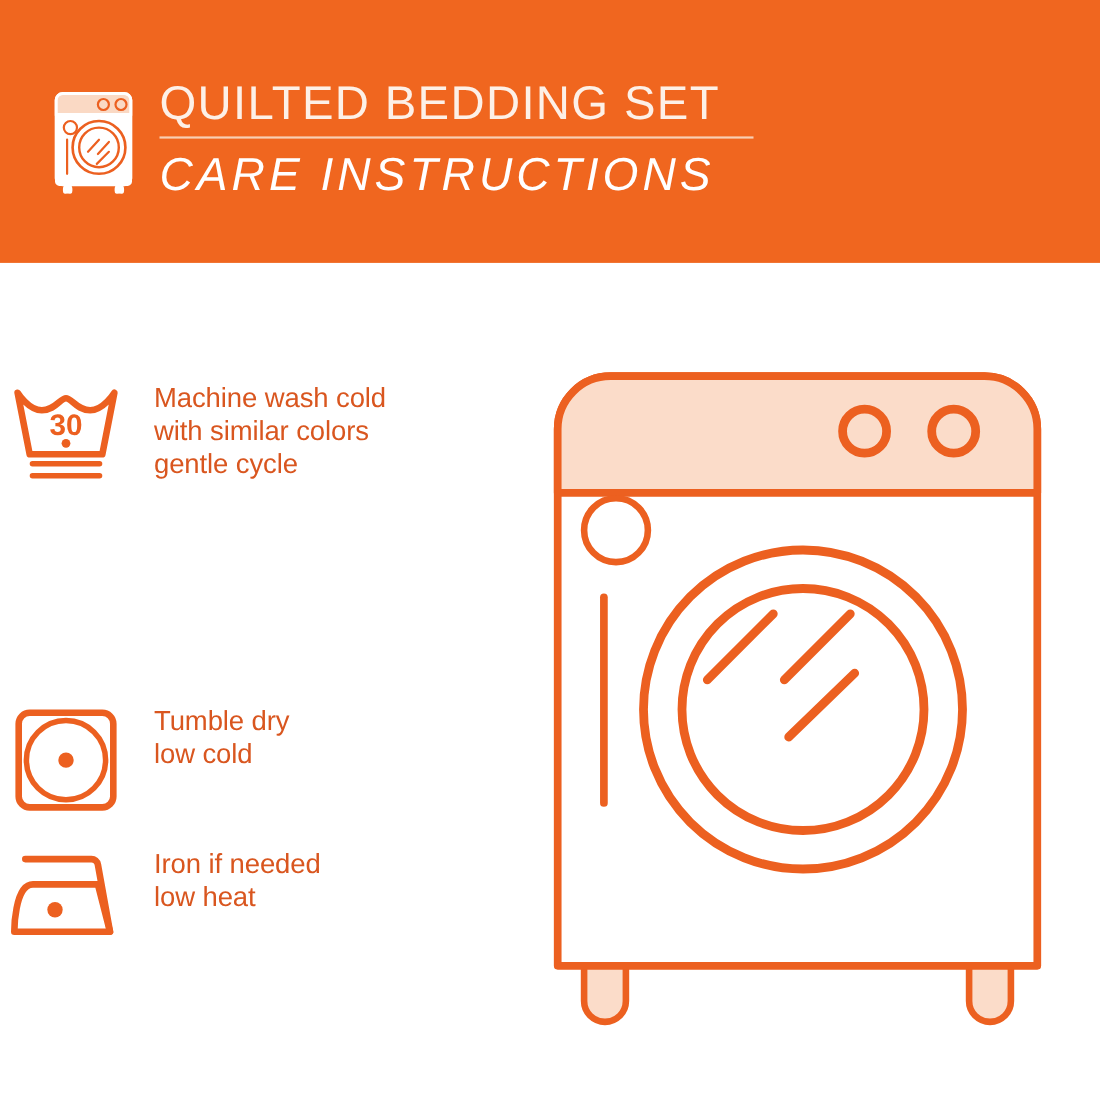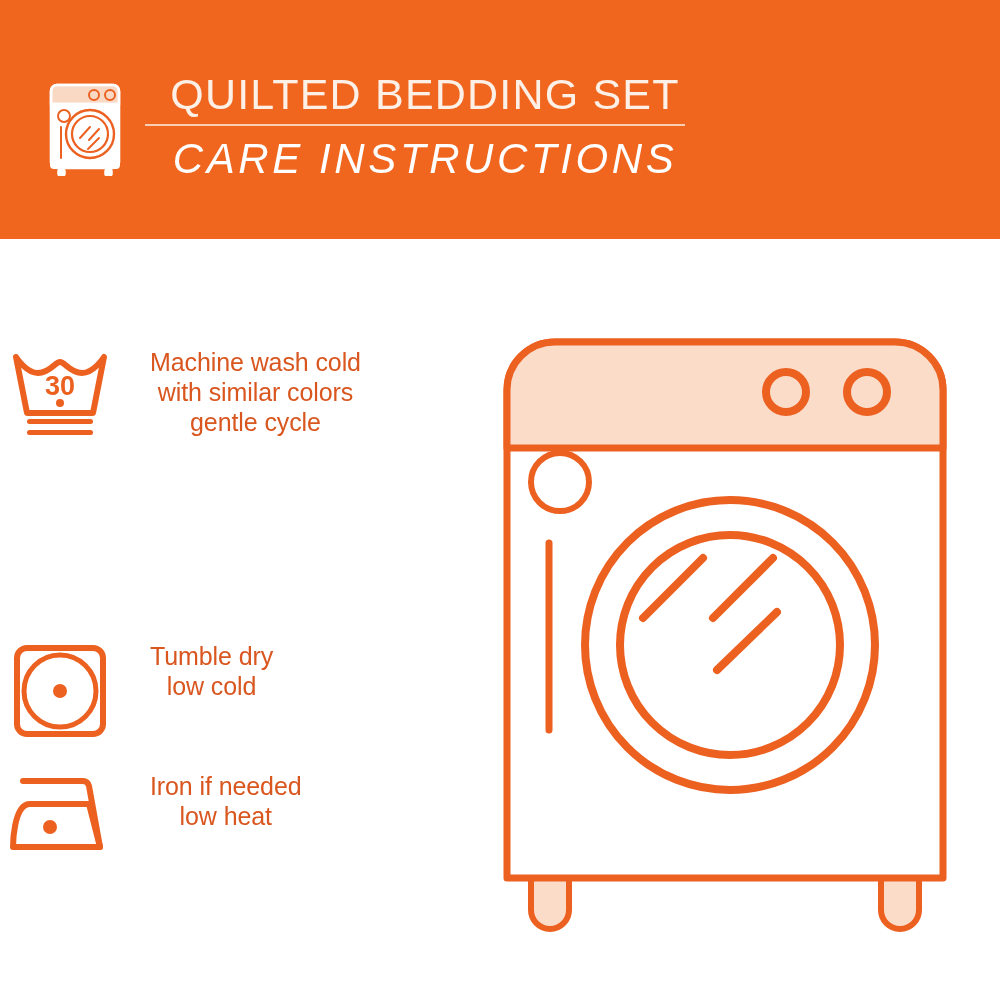--- a/index.html
+++ b/index.html
@@ -11,21 +11,20 @@
     height: 1000px;
     background: #ffffff;
     font-family: "Liberation Sans", sans-serif;
     overflow: hidden;
   }
   #page {
     position: relative;
     width: 1000px;
     height: 1000px;
     background: #ffffff;
-    text-align: center;
   }
 
   
   #header-band {
     position: absolute;
     left: 0;
     top: 0;
     width: 1000px;
     height: 239px;
     background: #F0661F;
@@ -86,21 +85,21 @@
     align-items: flex-start;
   }
   .care-symbol {
     width: 120px;
     min-width: 120px;
     display: flex;
     justify-content: center;
     align-items: center;
   }
   .care-label {
-    margin-left: 30px;
+    margin-left: 20px;
     font-family: "Liberation Sans", sans-serif;
     font-size: 25px;
     font-weight: 500;
     color: #D9561F;
     line-height: 30px;
     white-space: pre-line;
     letter-spacing: -0.1px;
   }
 
   #row-wash   { top: 108px; }

